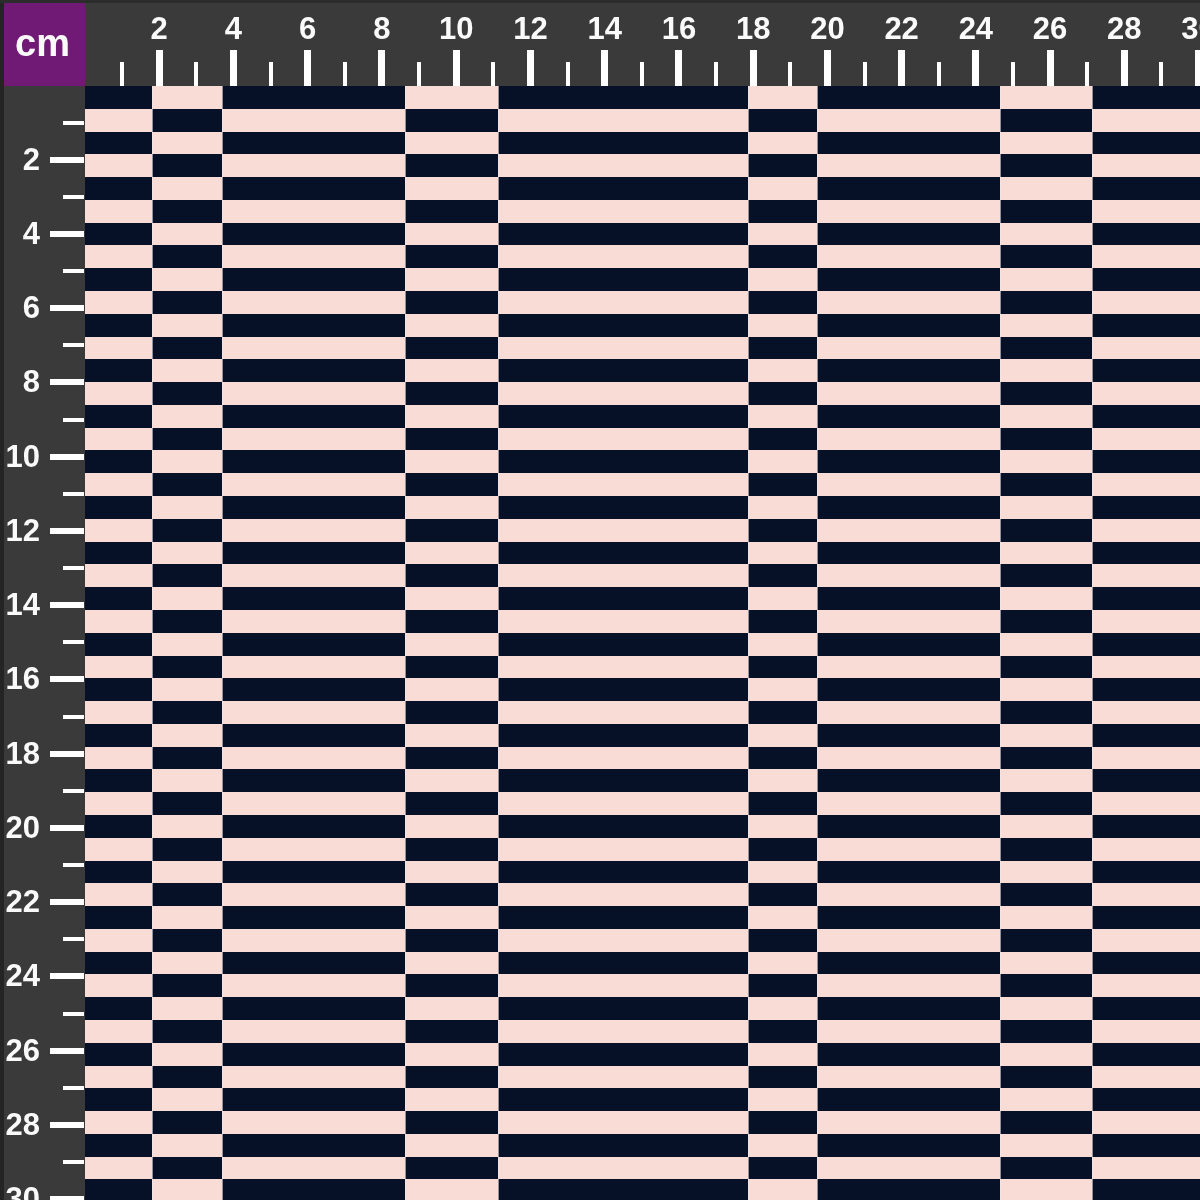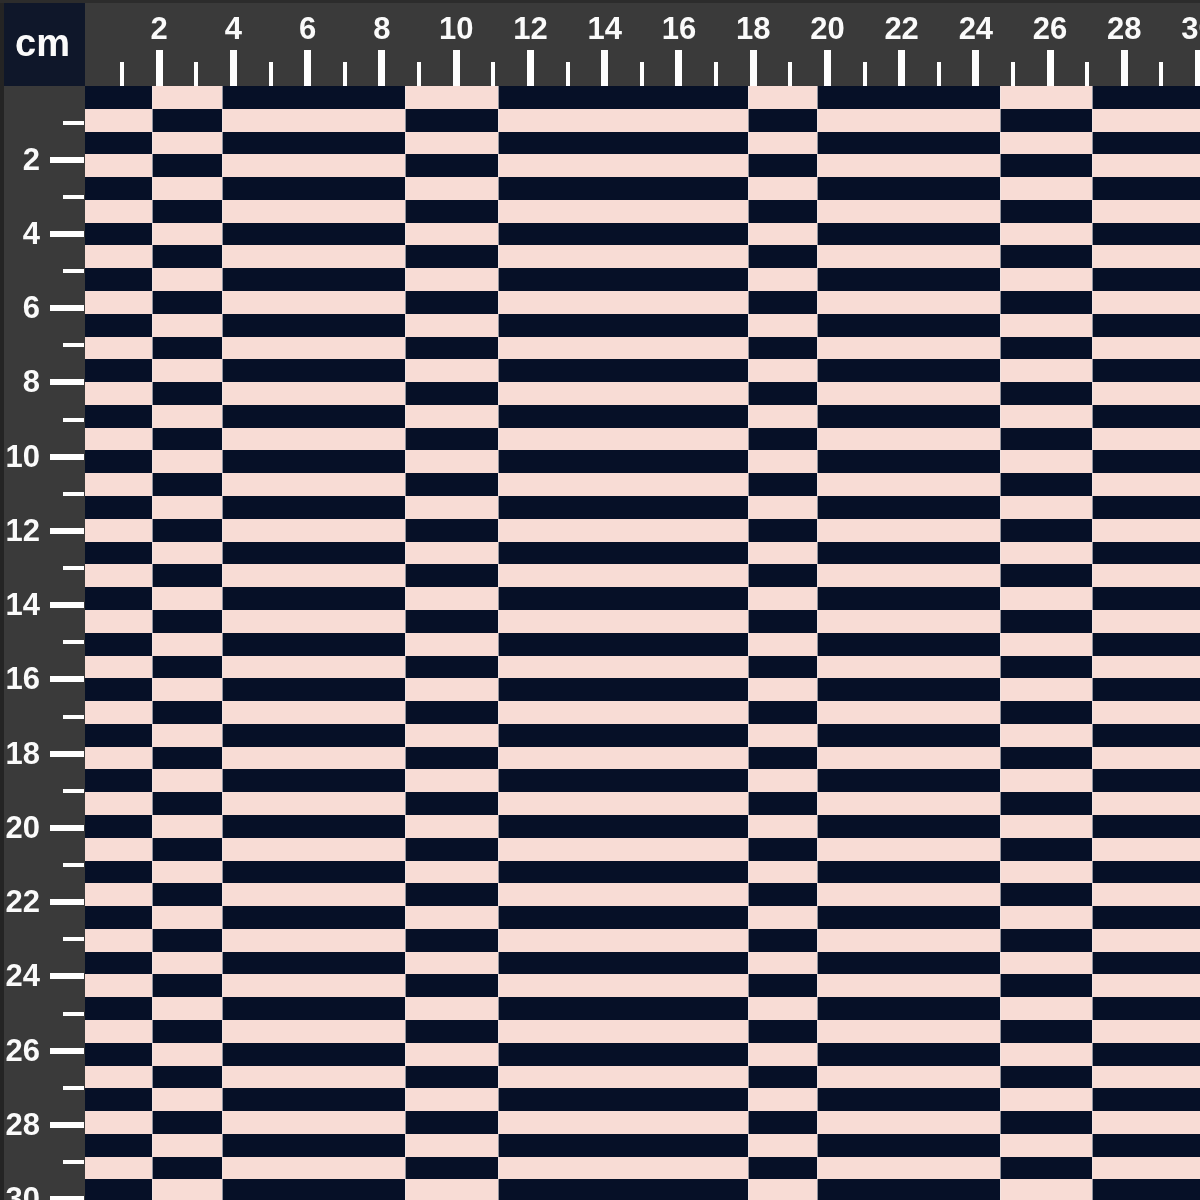--- a/index.html
+++ b/index.html
@@ -145,21 +145,21 @@
       <div class="tick" style="left: 63px; top: 480.06px; width: 21px; height: 4px; background: rgb(255, 255, 255);"></div>
       <div class="tick" style="left: 63px; top: 554.3px; width: 21px; height: 4px; background: rgb(255, 255, 255);"></div>
       <div class="tick" style="left: 63px; top: 628.54px; width: 21px; height: 4px; background: rgb(255, 255, 255);"></div>
       <div class="tick" style="left: 63px; top: 702.78px; width: 21px; height: 4px; background: rgb(255, 255, 255);"></div>
       <div class="tick" style="left: 63px; top: 777.02px; width: 21px; height: 4px; background: rgb(255, 255, 255);"></div>
       <div class="tick" style="left: 63px; top: 851.26px; width: 21px; height: 4px; background: rgb(255, 255, 255);"></div>
       <div class="tick" style="left: 63px; top: 925.5px; width: 21px; height: 4px; background: rgb(255, 255, 255);"></div>
       <div class="tick" style="left: 63px; top: 999.74px; width: 21px; height: 4px; background: rgb(255, 255, 255);"></div>
       <div class="tick" style="left: 63px; top: 1073.98px; width: 21px; height: 4px; background: rgb(255, 255, 255);"></div>
     </div>
-  <div class="corner" id="corner" style="background: #0f172a;">
+  <div class="corner" id="corner" style="background: #701a75;">
     <span class="unit" style="color: rgb(250, 250, 250);">cm</span>
   </div>
   <div class="swatch" id="swatch">
       <div class="col" style="left: 0px; width: 67px; background: repeating-linear-gradient(rgb(6, 16, 39) 0px, rgb(6, 16, 39) 22.78px, rgb(248, 220, 213) 22.78px, rgb(248, 220, 213) 45.56px);"></div>
       <div class="col" style="left: 67px; width: 70px; background: repeating-linear-gradient(rgb(248, 220, 213) 0px, rgb(248, 220, 213) 22.78px, rgb(6, 16, 39) 22.78px, rgb(6, 16, 39) 45.56px); border-left: 1px solid rgba(238, 233, 235, 0.6);"></div>
       <div class="col" style="left: 137px; width: 183px; background: repeating-linear-gradient(rgb(6, 16, 39) 0px, rgb(6, 16, 39) 22.78px, rgb(248, 220, 213) 22.78px, rgb(248, 220, 213) 45.56px); border-left: 1px solid rgba(238, 233, 235, 0.6);"></div>
       <div class="col" style="left: 320px; width: 93px; background: repeating-linear-gradient(rgb(248, 220, 213) 0px, rgb(248, 220, 213) 22.78px, rgb(6, 16, 39) 22.78px, rgb(6, 16, 39) 45.56px); border-left: 1px solid rgba(238, 233, 235, 0.6);"></div>
       <div class="col" style="left: 413px; width: 250px; background: repeating-linear-gradient(rgb(6, 16, 39) 0px, rgb(6, 16, 39) 22.78px, rgb(248, 220, 213) 22.78px, rgb(248, 220, 213) 45.56px); border-left: 1px solid rgba(238, 233, 235, 0.6);"></div>
       <div class="col" style="left: 663px; width: 69px; background: repeating-linear-gradient(rgb(248, 220, 213) 0px, rgb(248, 220, 213) 22.78px, rgb(6, 16, 39) 22.78px, rgb(6, 16, 39) 45.56px); border-left: 1px solid rgba(238, 233, 235, 0.6);"></div>
       <div class="col" style="left: 732px; width: 183px; background: repeating-linear-gradient(rgb(6, 16, 39) 0px, rgb(6, 16, 39) 22.78px, rgb(248, 220, 213) 22.78px, rgb(248, 220, 213) 45.56px); border-left: 1px solid rgba(238, 233, 235, 0.6);"></div>

